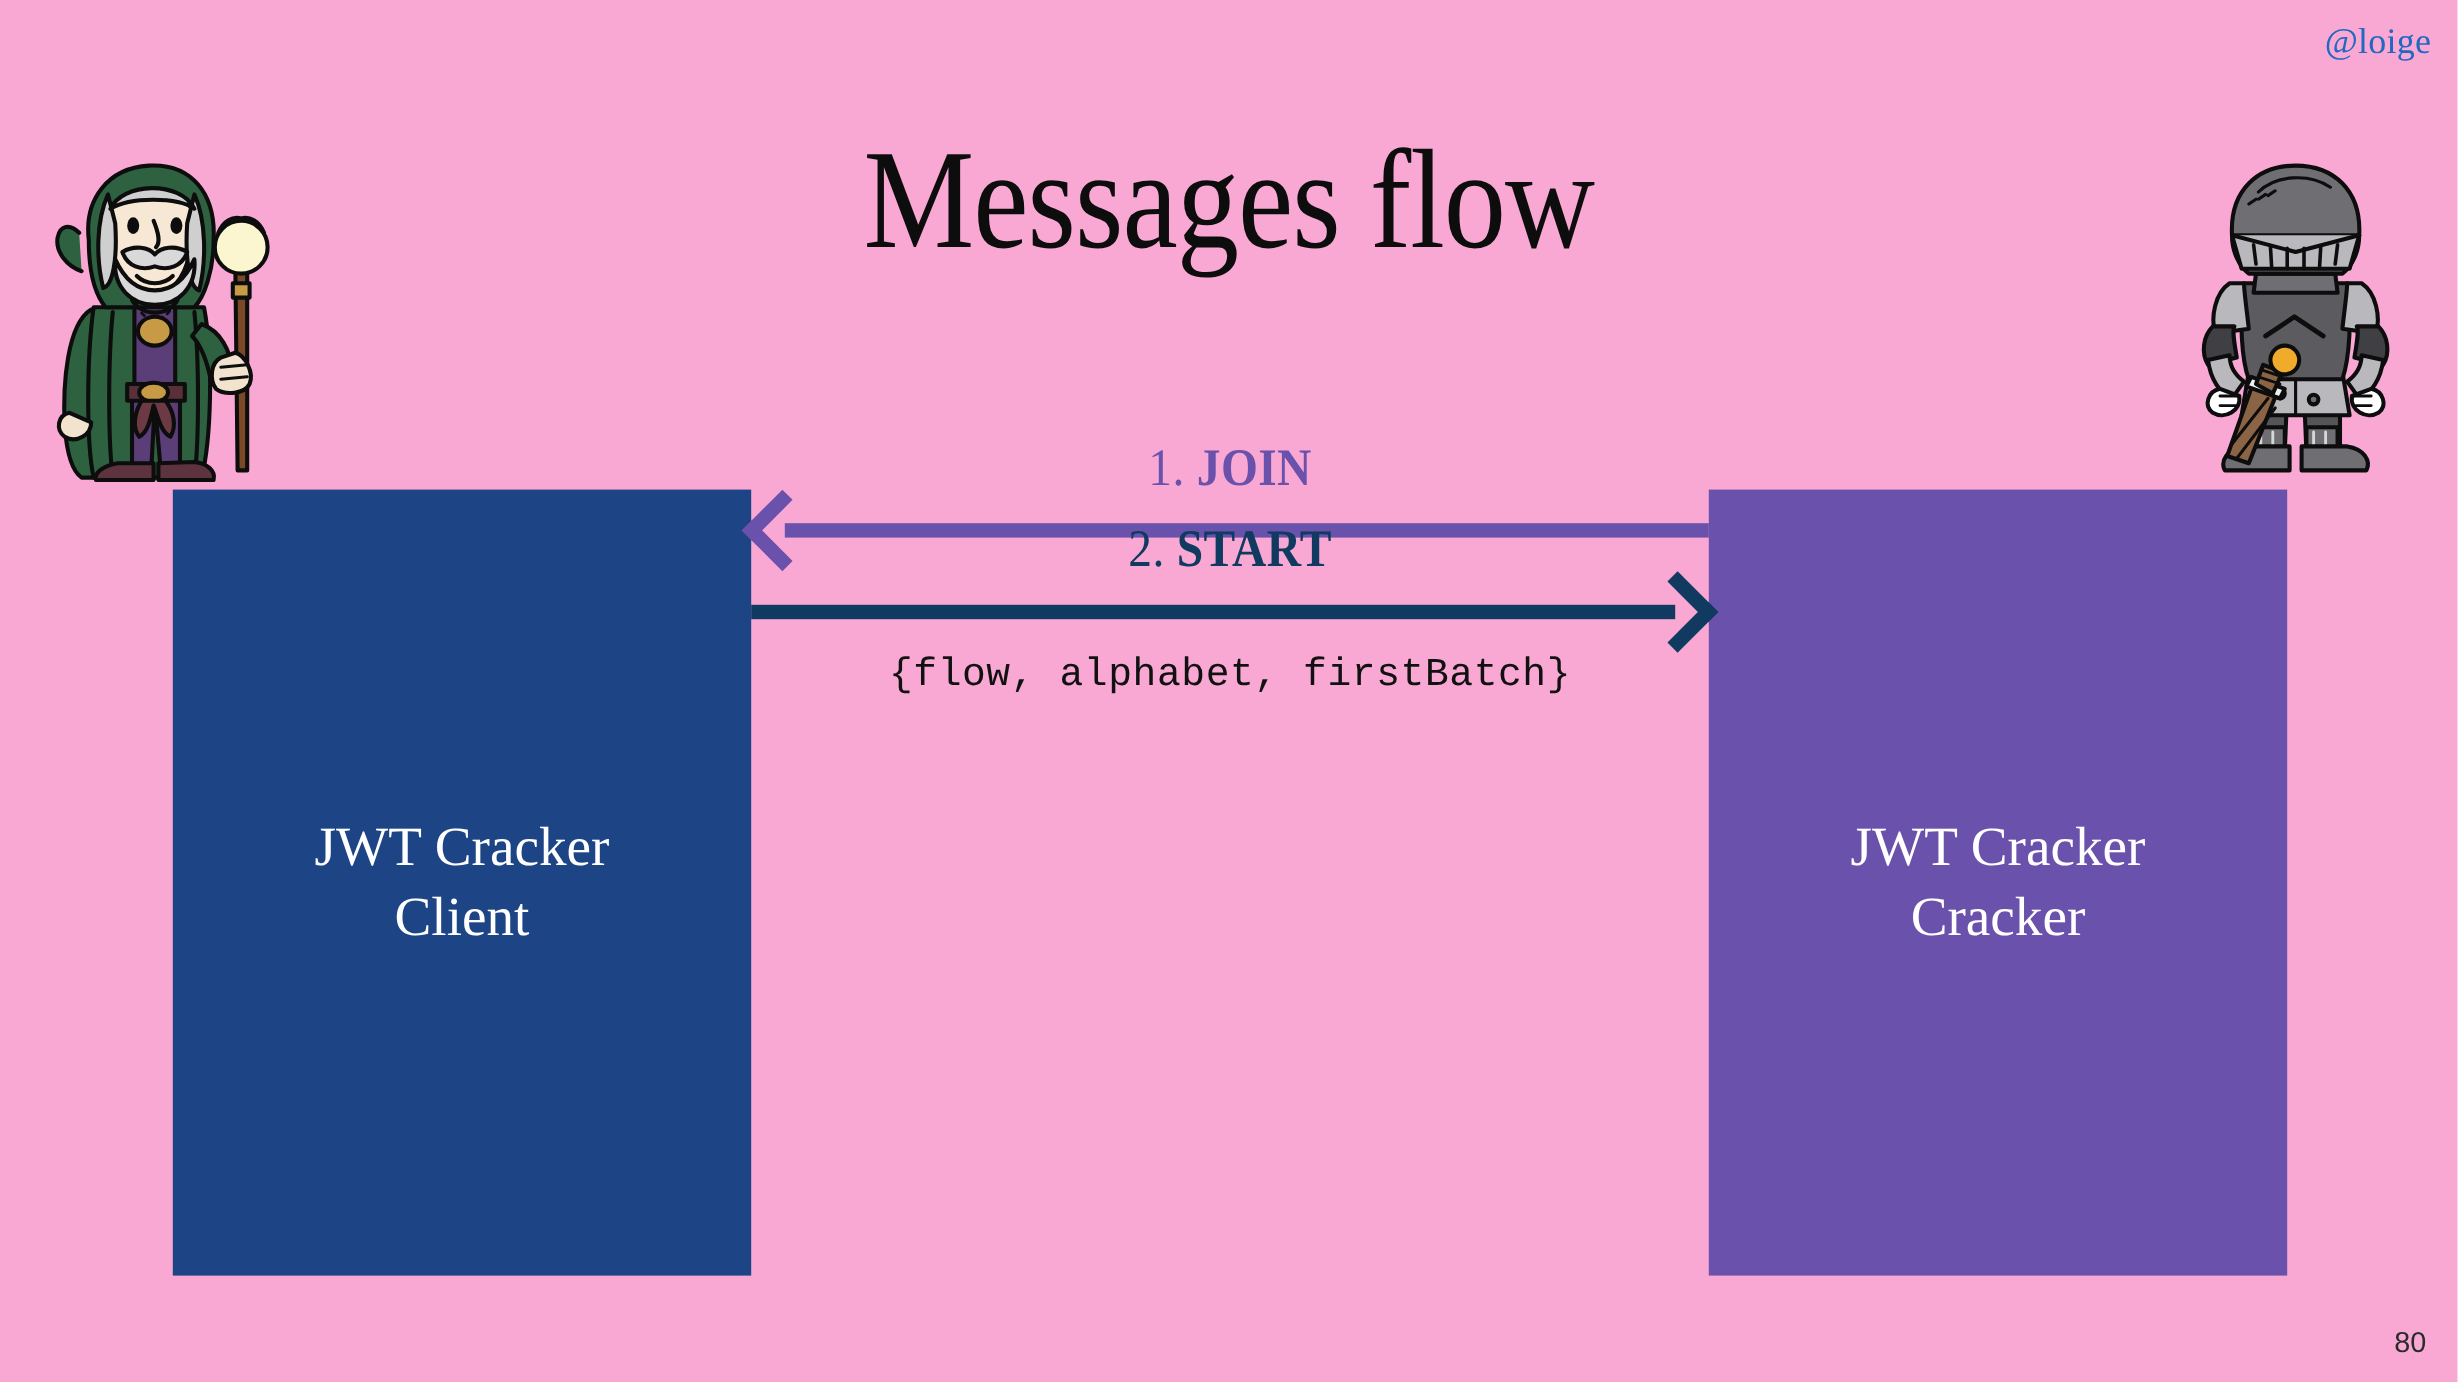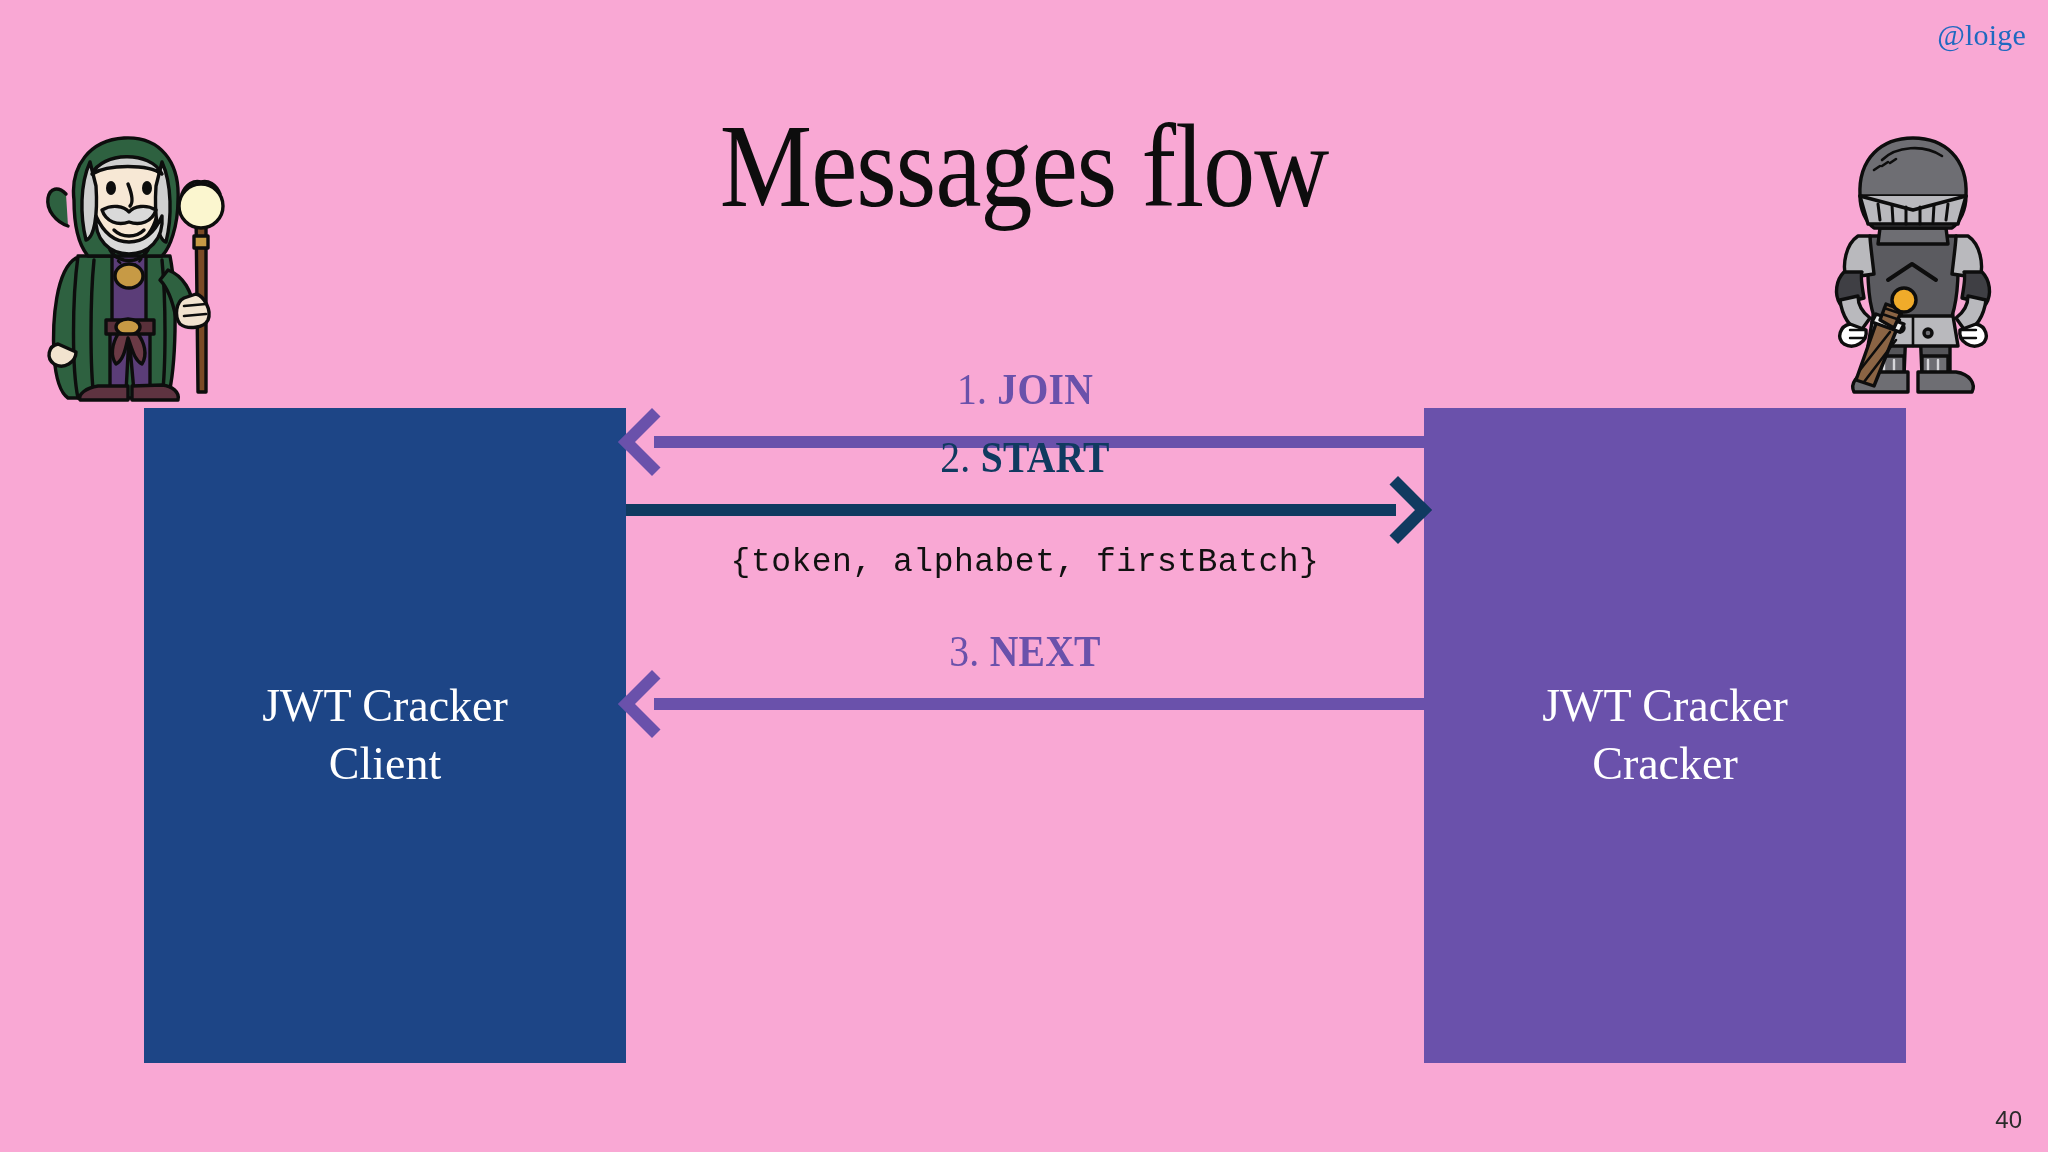--- a/index.html
+++ b/index.html
@@ -344,29 +344,19 @@
 
   <div class="msg c-navy" id="msg-start">
     <div class="msg-label">
       <span class="num">2.</span>
       <span>START</span>
     </div>
     <div class="arrow-wrap arrow-right">
       <div class="arrow-line"></div>
       <div class="arrow-head"></div>
     </div>
-    <div class="msg-payload">{token, alphabet, firstBatch}</div>
-  </div>
-
-  <div class="msg c-purple" id="msg-next">
-    <div class="msg-label">
-      <span class="num">3.</span>
-      <span>NEXT</span>
-    </div>
-    <div class="arrow-wrap arrow-left">
-      <div class="arrow-line"></div>
-      <div class="arrow-head"></div>
-    </div>
-  </div>
-
-  <div class="page-num">40</div>
+    <div class="msg-payload">{flow, alphabet, firstBatch}</div>
+  </div>
+
+
+  <div class="page-num">80</div>
 
 </div>
 
 </body></html>

